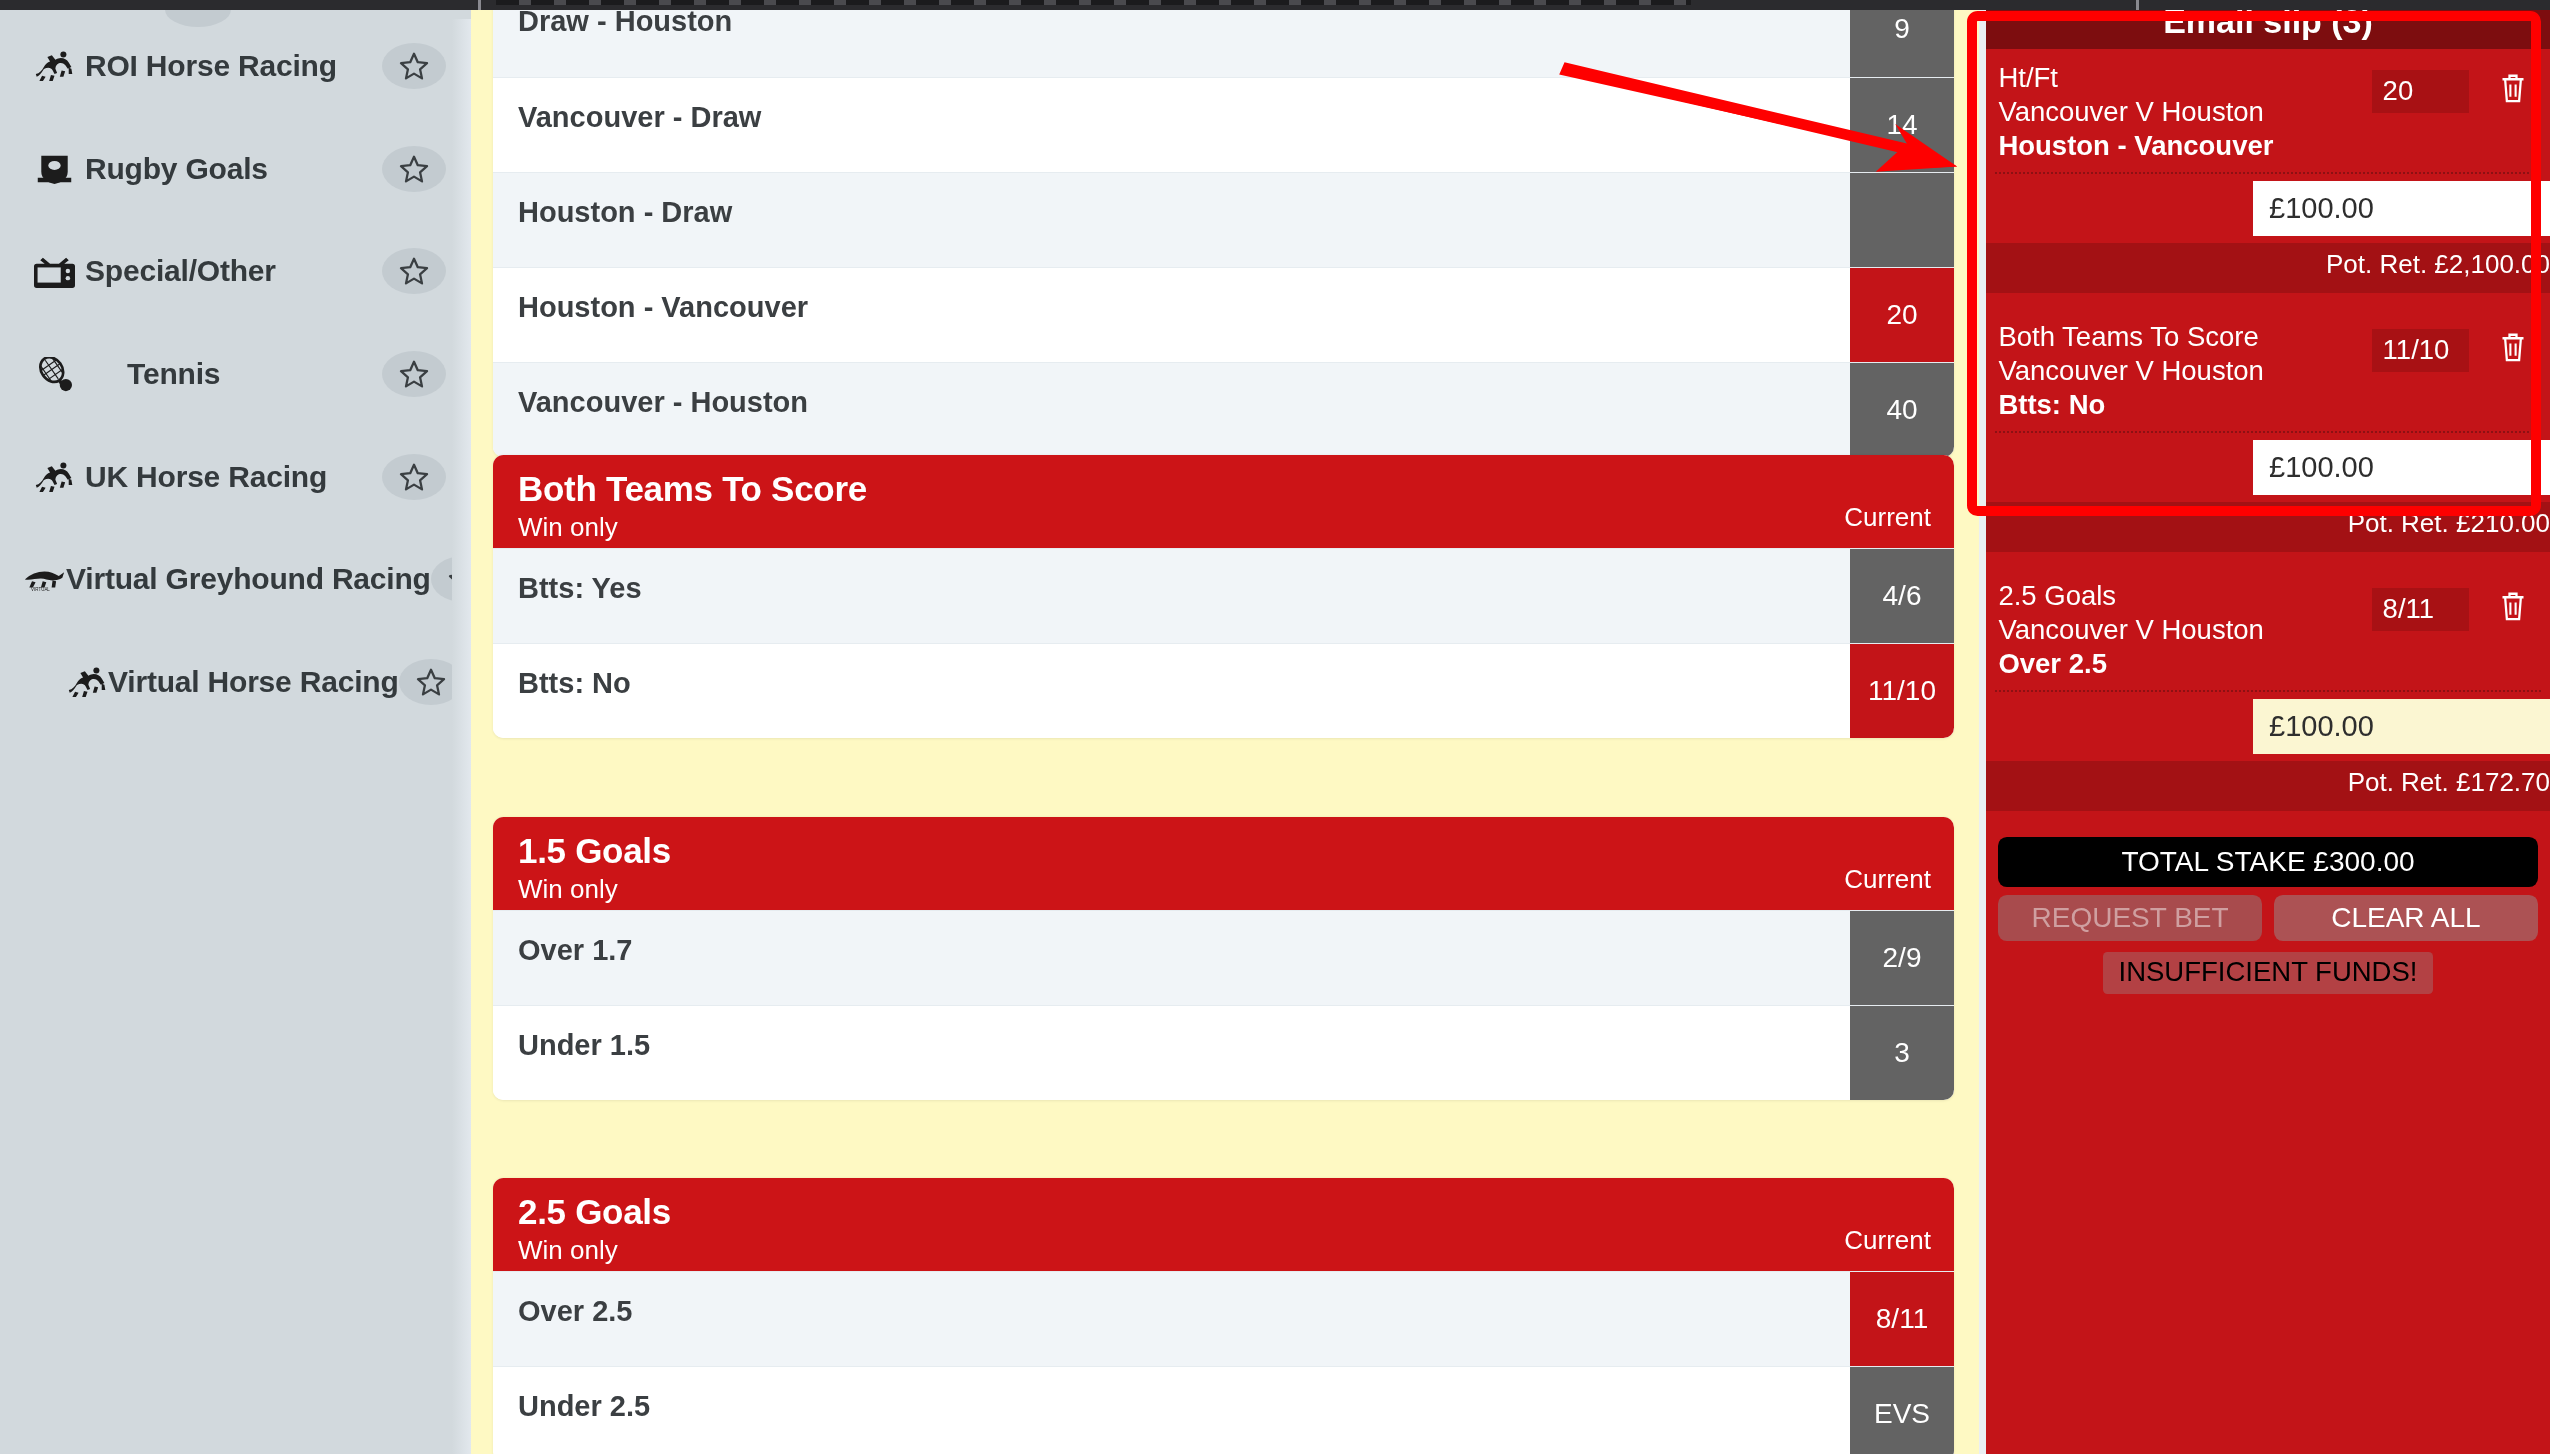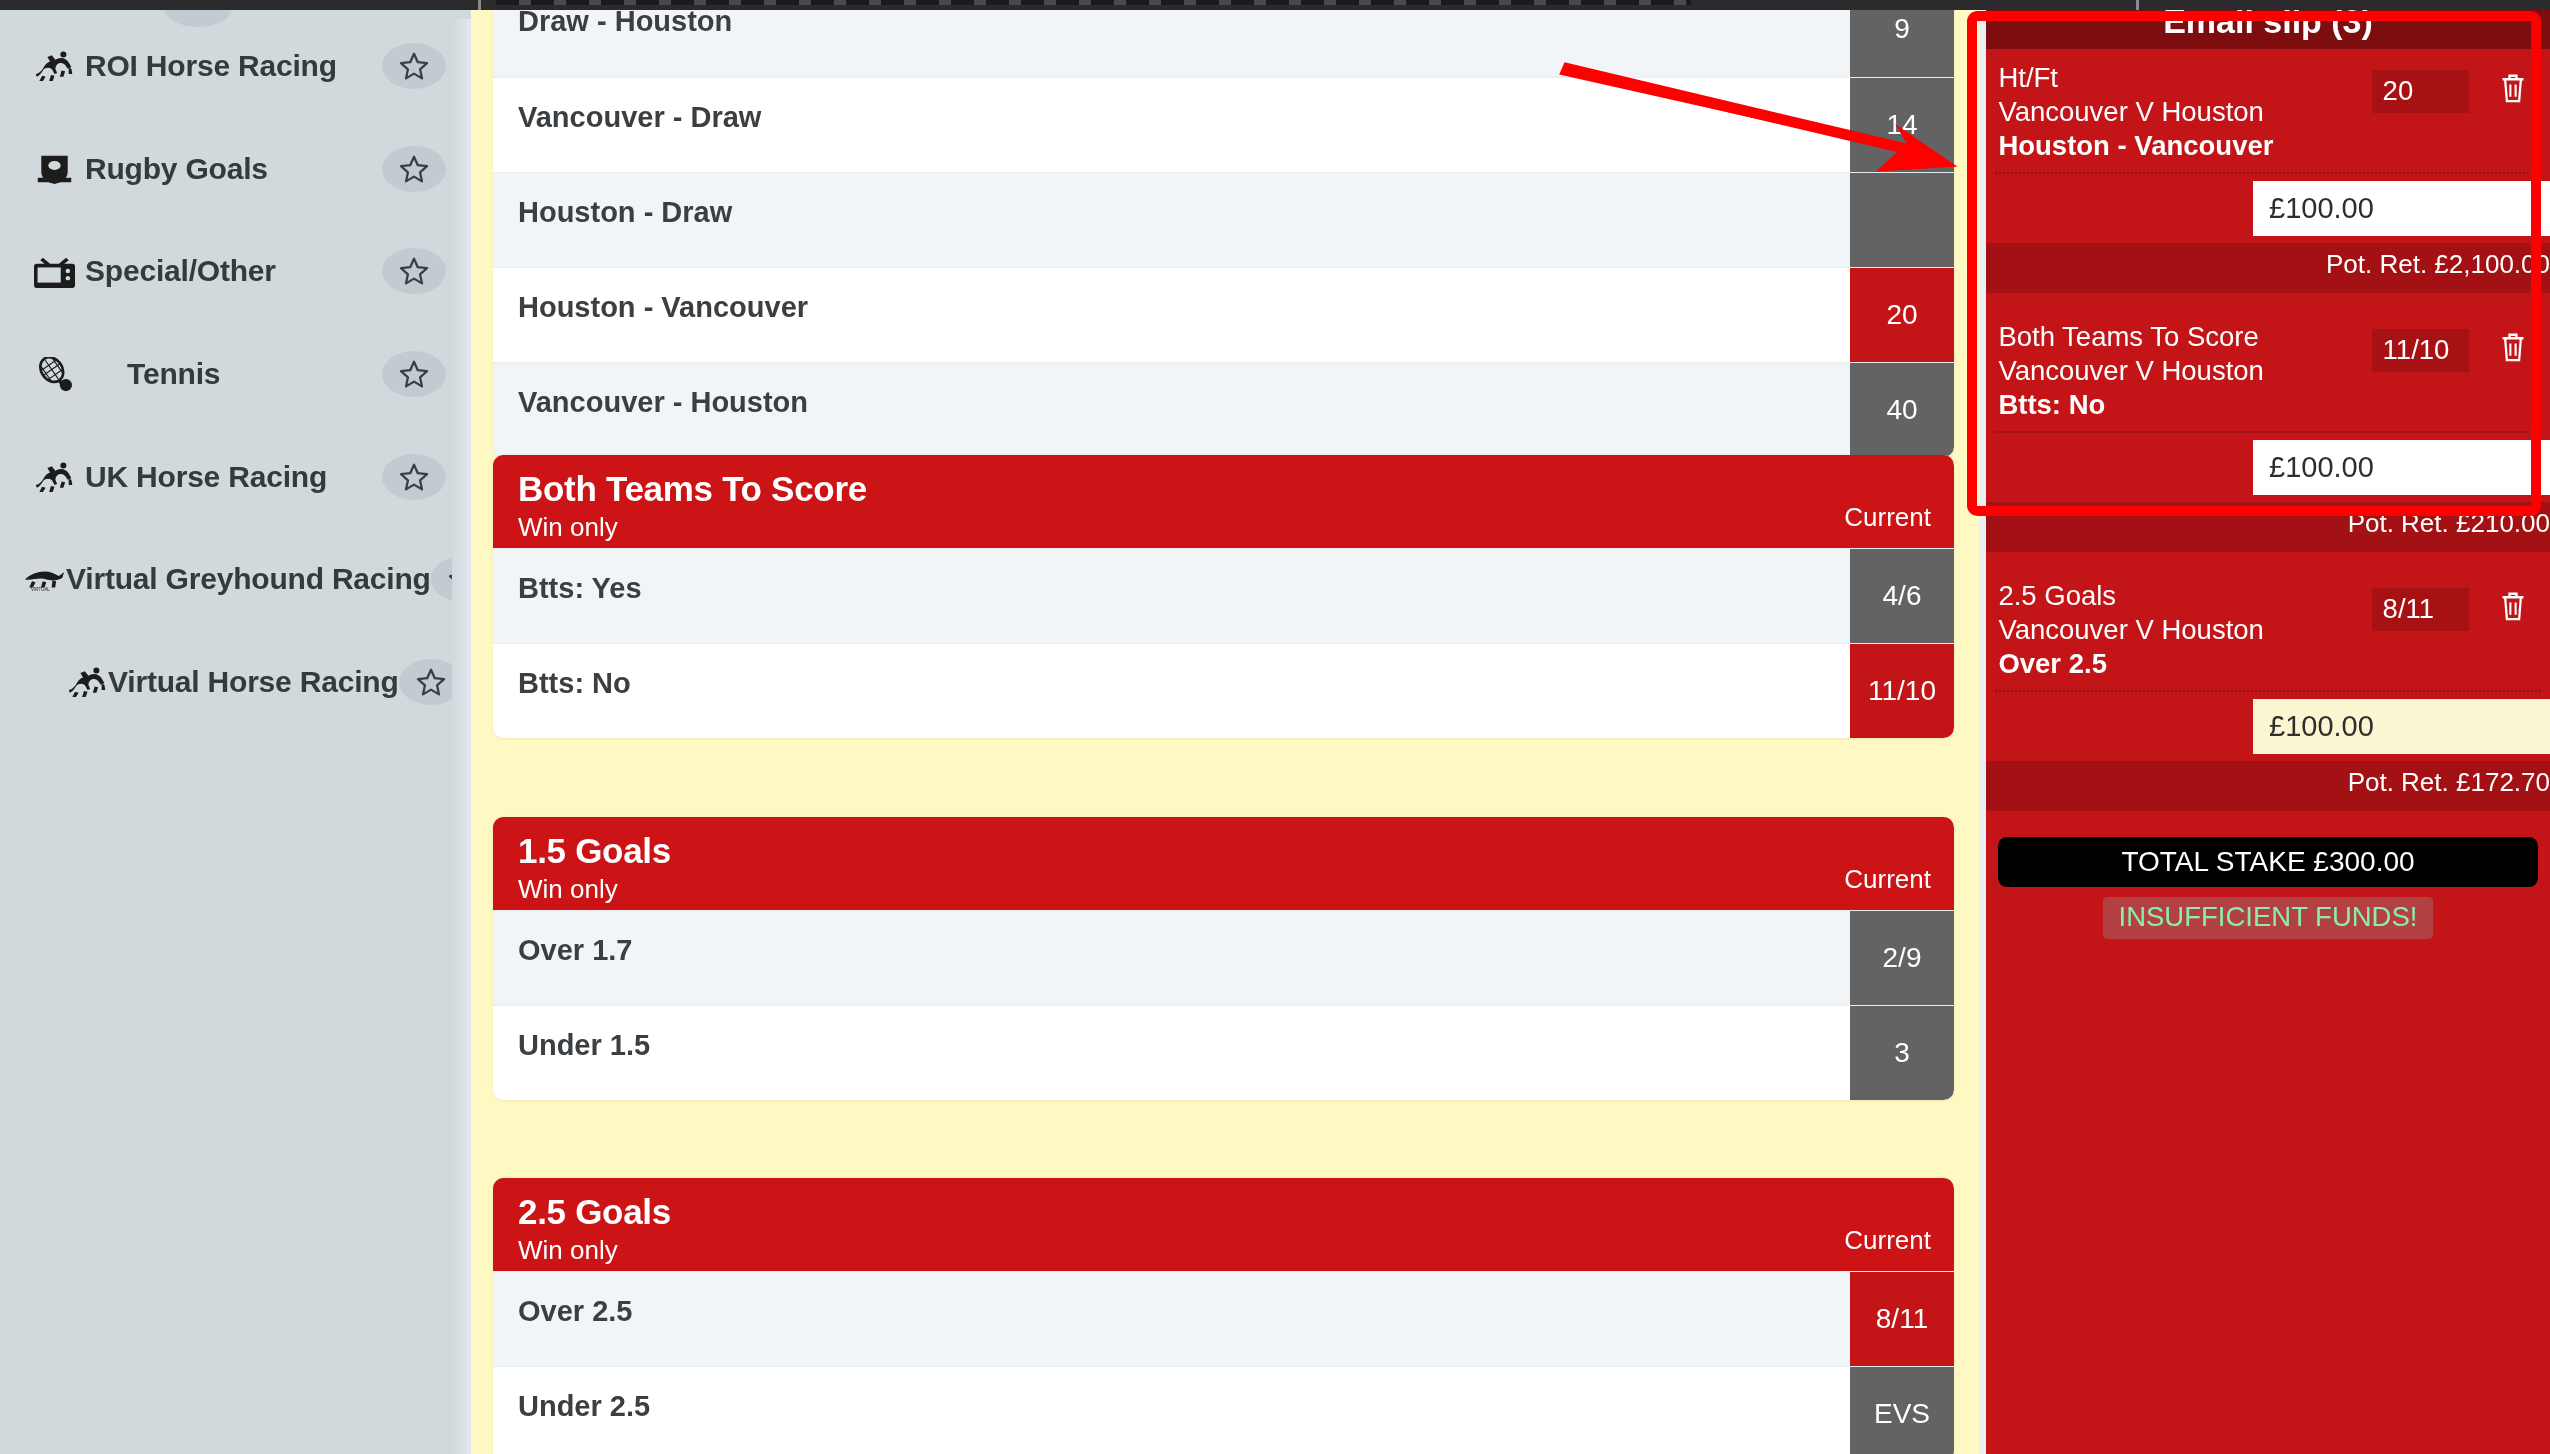--- a/index.html
+++ b/index.html
@@ -144,21 +144,21 @@
   .slip-btnrow { display:flex; gap:12.4px; margin:8.9px 12.4px 0 12.4px; }
   .slip-btn {
     flex:1; height:46px; border-radius:8.9px; font-size:28px;
     display:flex; align-items:center; justify-content:center;
     border:none; font-family:"Liberation Sans", sans-serif;
   }
   .btn-request { background:#a84b4d; color:#cf9fa0; }
   .btn-clear   { background:#ac5254; color:#ffffff; }
   .slip-warn-wrap { display:flex; justify-content:center; margin-top:10.6px; }
   .slip-warn {
-    background:#b34144; color:#86efac; font-size:27.5px;
+    background:#b34144; color:#000000; font-size:27.5px;
     padding:3.5px 16px 6.2px 16px; border-radius:4.4px;
   }
 
   
   .anno-rect {
     position:absolute; left:1967px; top:10.6px; width:574px; height:505px;
     border:10.6px solid #fe0000; border-radius:10.6px;
     box-sizing:border-box; z-index:30; pointer-events:none;
   }
   .anno-arrow { position:absolute; left:1541px; top:17.7px; z-index:31; pointer-events:none; }
@@ -431,20 +431,24 @@
             </div>
           </div>
           <div class="slip-dotted"></div>
           <div class="slip-stake-wrap">
             <input class="stake-input focused" type="text" value="£100.00" style="">
           </div>
           <div class="slip-potret"><span>Pot. Ret. £172.70</span></div>
         </div>
         <div style="position: absolute; left: 0px; top: 779px; width: 564px;">
           <div class="slip-total">TOTAL STAKE £300.00</div>
+          <div class="slip-btnrow">
+            <button class="slip-btn btn-request">REQUEST BET</button>
+            <button class="slip-btn btn-clear">CLEAR ALL</button>
+          </div>
           <div class="slip-warn-wrap">
             <div class="slip-warn">INSUFFICIENT FUNDS!</div>
           </div>
         </div>
       </div>
   </div>
 
   <div class="anno-rect"></div>
   <svg class="anno-arrow" width="452" height="168" viewBox="0 0 510 190">
     <path d="M30 52 L418 150 L400 120 L470 168 L382 172 L404 152 L22 62 Z" fill="#fe0000"></path>

